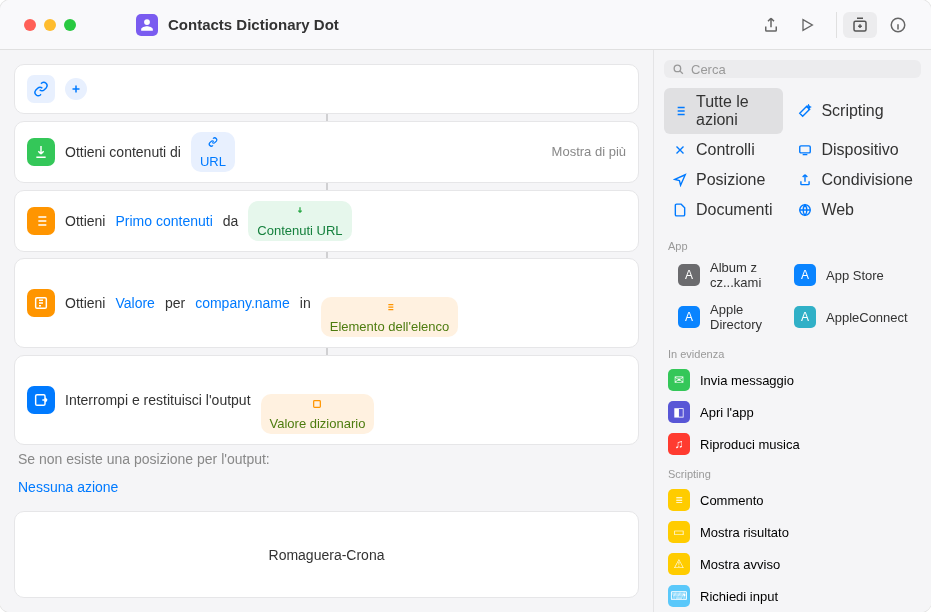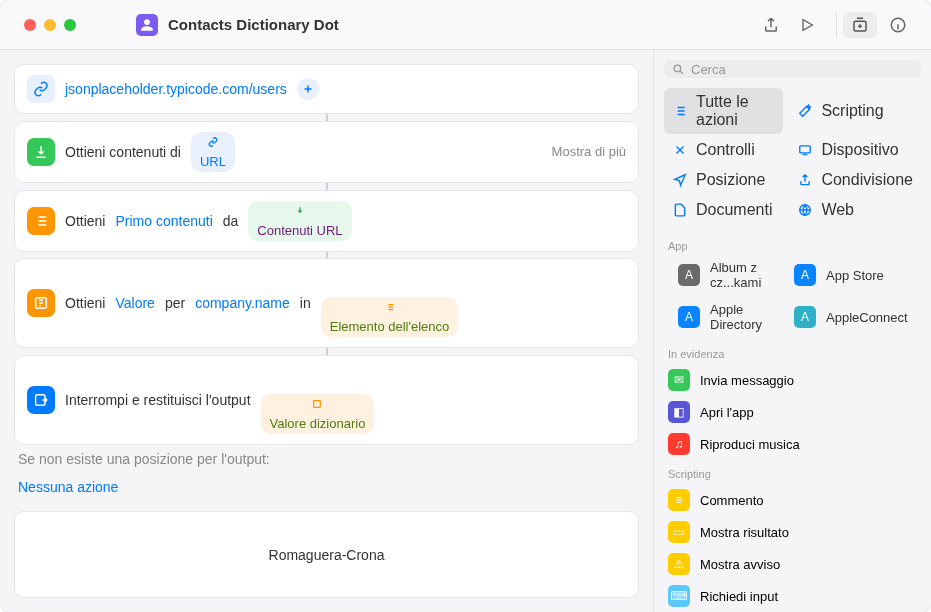--- a/index.html
+++ b/index.html
@@ -26,21 +26,21 @@
 .action-ico { width: 28px; height: 28px; border-radius: 7px; display: flex; align-items: center; justify-content: center; flex-shrink: 0; }
 .ico-blue { background: #e8f0fe; }
 .ico-green { background: #34c759; }
 .ico-orange { background: #ff9500; }
 .ico-orange2 { background: #ff9500; }
 .ico-bluefill { background: #007aff; }
 .link-token { color: #007aff; font-weight: 500; }
 .add-btn { width: 22px; height: 22px; border-radius: 11px; background: #e8f0fe; display: flex; align-items: center; justify-content: center; color: #007aff; font-weight: 600; }
 .token { display: inline-flex; align-items: center; gap: 5px; padding: 3px 9px; border-radius: 10px; font-size: 13px; flex-direction: column; }
 .token.blue-fill { background: #e8f0fe; color: #007aff; }
-.token.green { background: #e6f7ec; color: #701a75; }
+.token.green { background: #e6f7ec; color: #15803d; }
 .token.orange { background: #fff1e0; color: #4d7c0f; margin-top: 28px; }
 .token-ico { width: 14px; height: 14px; display: inline-flex; align-items: center; justify-content: center; font-size: 10px; }
 .more { margin-left: auto; color: #888; font-size: 13px; }
 .helper { font-size: 14px; color: #888; margin: 6px 4px 8px; }
 .none-action { font-size: 14px; color: #007aff; padding: 4px 4px 10px; }
 .result-box { background: #fff; border: 1px solid #e6e6e8; border-radius: 10px; height: 176px; display: flex; align-items: center; justify-content: center; font-size: 14px; color: #333; margin-top: 6px; }
 .sidebar { width: 278px; background: #f5f5f7; border-left: 1px solid #e4e4e6; display: flex; flex-direction: column; overflow: hidden; }
 .search { margin: 10px 10px 8px; height: 26px; background: #ececee; border-radius: 6px; display: flex; align-items: center; padding: 0 8px; gap: 6px; color: #999; font-size: 13px; }
 .cat-grid { display: grid; grid-template-columns: 1fr 1fr; gap: 2px 6px; padding: 2px 10px 8px; }
 .cat { display: flex; align-items: center; gap: 8px; padding: 5px 8px; border-radius: 6px; font-size: 16px; color: #333; }
@@ -103,21 +103,20 @@
 
   <div class="body">
     <div class="main">
 
       <div class="action-card">
         <div class="action-ico ico-blue">
           <svg width="16" height="16" viewBox="0 0 24 24" fill="none" stroke="#007aff" stroke-width="2.2">
               <path d="M10 13a5 5 0 0 0 7 0l3-3a5 5 0 0 0-7-7l-1 1M14 11a5 5 0 0 0-7 0l-3 3a5 5 0 0 0 7 7l1-1"></path>
             </svg>
         </div>
-        <span class="link-token">jsonplaceholder.typicode.com/users</span>
         <div class="add-btn">
           <svg width="12" height="12" viewBox="0 0 24 24" fill="none" stroke="#007aff" stroke-width="3">
               <path d="M12 5v14M5 12h14"></path>
             </svg>
         </div>
       </div>
       <div class="connector"></div>
 
       <div class="action-card">
         <div class="action-ico ico-green">

